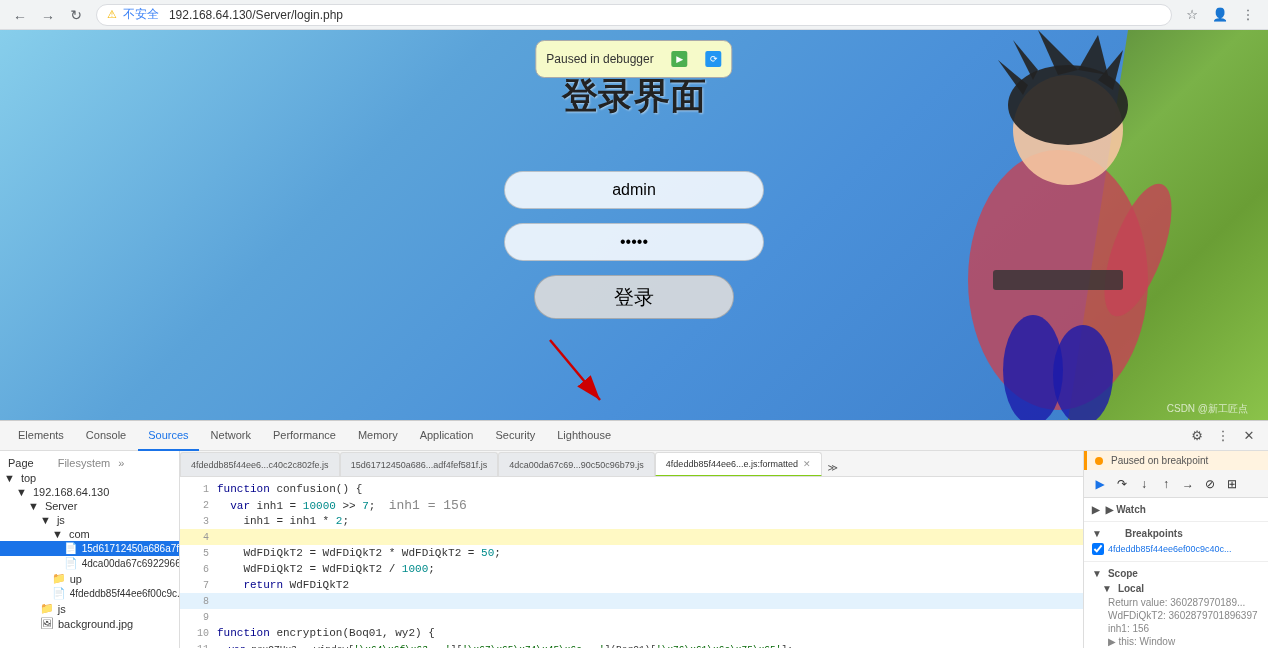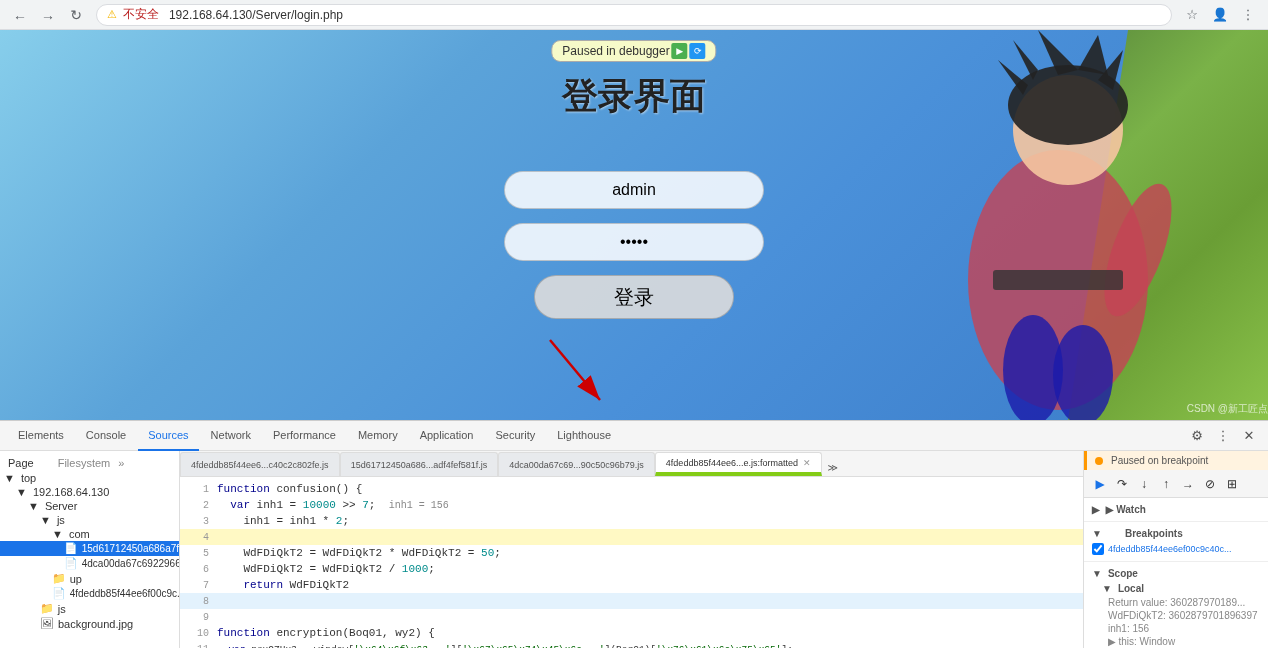--- a/index.html
+++ b/index.html
@@ -80,26 +80,26 @@
 
     
     .debugger-banner {
       position: absolute;
       top: 10px;
       left: 50%;
       transform: translateX(-50%);
       background: rgba(255,255,200,0.95);
       border: 1px solid #aaa;
       border-radius: 9px;
-      padding: 2px 10px;
+      padding: 10px 10px;
       font-size: 12px;
       color: #333;
       display: flex;
       align-items: center;
-      gap: 2px;
+      gap: 18px;
       z-index: 10;
       white-space: nowrap;
     }
     .debugger-btn {
       width: 16px; height: 16px;
       background: #4CAF50;
       border: none;
       border-radius: 2px;
       cursor: pointer;
       color: white;
@@ -257,21 +257,21 @@
       border-radius: 3px 3px 0 0;
       white-space: nowrap;
       color: #555;
       height: 24px;
       display: flex;
       align-items: center;
     }
     .src-tab.active {
       background: #fff;
       color: #333;
-      border-bottom: 4px solid #84cc16;
+      border-bottom: 1px solid #84cc16;
     }
     .src-tab .close-x {
       margin-left: 5px;
       font-size: 9px;
       color: #999;
     }
     .src-tab-overflow {
       padding: 3px 6px;
       font-size: 10px;
       cursor: pointer;
@@ -400,38 +400,38 @@
       top: 0;
       bottom: 0;
       width: 200px;
       background: linear-gradient(135deg, #5a8a3c 0%, #7ab248 30%, #6a9e35 60%, #8bc34a 100%);
       clip-path: polygon(30% 0%, 100% 0%, 100% 100%, 0% 100%);
     }
 
     .watermark {
       position: absolute;
       bottom: 4px;
-      right: 0;
+      right: 20px;
       font-size: 10px;
       color: rgba(255,255,255,0.7);
       font-family: 'Microsoft YaHei', sans-serif;
     }
   </style>
 </head>
 <body>
 
 <div class="browser-chrome">
   <div class="nav-buttons">
     <button class="nav-btn">←</button>
     <button class="nav-btn">→</button>
     <button class="nav-btn">↻</button>
   </div>
   <div class="address-bar">
     <span class="lock-icon">⚠</span>
-    <span style="color:#b91c1c;">不安全</span>
+    <span style="color:#3b82f6;">不安全</span>
     <span style="margin-left:4px;">192.168.64.130/Server/login.php</span>
   </div>
   <div class="browser-actions">
     <button class="action-btn">☆</button>
     <button class="action-btn">👤</button>
     <button class="action-btn">⋮</button>
   </div>
 </div>
 
 <div class="page-area">
@@ -585,21 +585,21 @@
 
       <div class="source-code">
 
         <div class="code-line">
           <span class="line-num">1</span>
           <span class="line-content"><span class="kw">function</span> confusion() {</span>
         </div>
 
         <div class="code-line">
           <span class="line-num">2</span>
-          <span class="line-content">  <span class="kw">var</span> inh1 = <span class="num">10000</span> &gt;&gt; <span class="num">7</span>;  <span style="color:#888;font-size:10px;">inh1 = 156</span></span>
+          <span class="line-content">  <span class="kw">var</span> inh1 = <span class="num">10000</span> &gt;&gt; <span class="num">7</span>;  <span style="color:#888;font-size:13px;">inh1 = 156</span></span>
         </div>
 
         <div class="code-line">
           <span class="line-num">3</span>
           <span class="line-content">    inh1 = inh1 * <span class="num">2</span>;</span>
         </div>
 
         <div class="code-line highlighted" style="position:relative;">
           <span class="line-num">4</span>
         </div>

